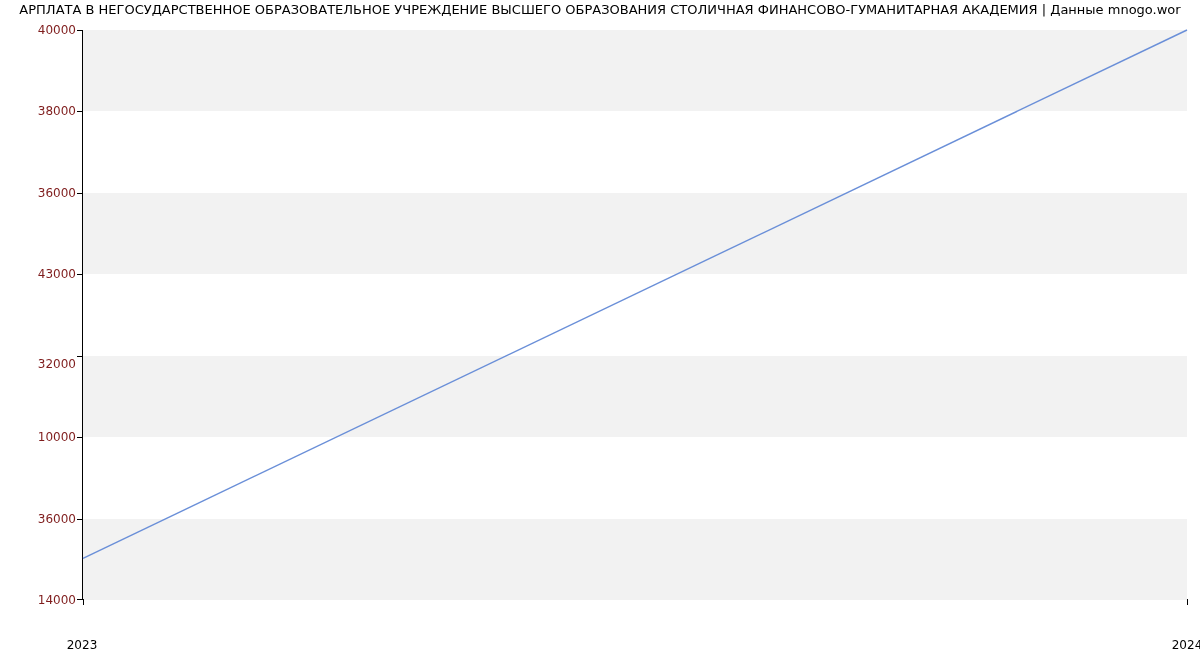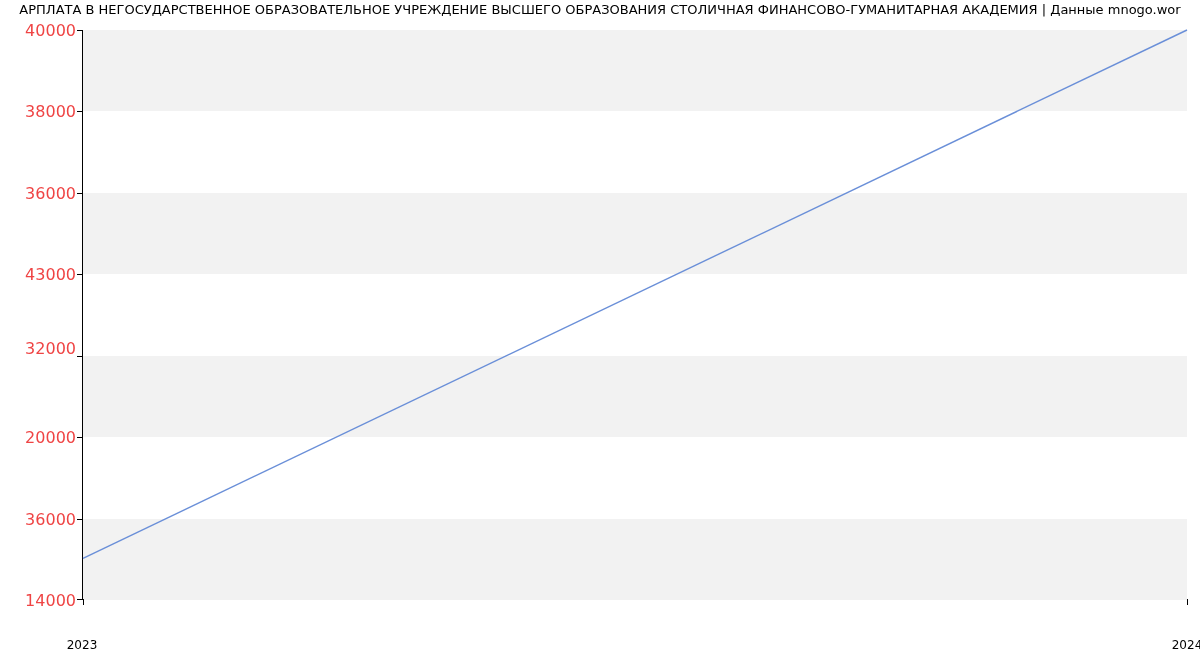--- a/index.html
+++ b/index.html
@@ -55,22 +55,22 @@
     position: absolute;
     bottom: -6px;
     width: 1px;
     height: 6px;
     background: #000;
   }
   .y-label {
     position: absolute;
     right: 1124px; 
     transform: translateY(-50%);
-    font-size: 16px;
-    color: #ef4444;
+    font-size: 12px;
+    color: #7f1d1d;
     text-align: right;
   }
   .x-label {
     position: absolute;
     top: 638px;
     transform: translateX(-50%);
     font-size: 12px;
     color: #000;
   }
   svg.line {
@@ -88,22 +88,22 @@
 </style>
 </head>
 <body>
 
 <div class="chart-wrap">
 
   <div class="title">АРПЛАТА В НЕГОСУДАРСТВЕННОЕ ОБРАЗОВАТЕЛЬНОЕ УЧРЕЖДЕНИЕ ВЫСШЕГО ОБРАЗОВАНИЯ СТОЛИЧНАЯ ФИНАНСОВО-ГУМАНИТАРНАЯ АКАДЕМИЯ | Данные mnogo.wor</div>
 
   <div class="y-label" style="top:600px">14000</div>
   <div class="y-label" style="top:518.6px">36000</div>
-  <div class="y-label" style="top:437.1px">20000</div>
-  <div class="y-label" style="top:348px">32000</div>
+  <div class="y-label" style="top:437.1px">10000</div>
+  <div class="y-label" style="top:364px">32000</div>
   <div class="y-label" style="top:274.3px">43000</div>
   <div class="y-label" style="top:192.9px">36000</div>
   <div class="y-label" style="top:111.4px">38000</div>
   <div class="y-label" style="top:30px">40000</div>
 
   <div class="x-label" style="left:82px">2023</div>
   <div class="x-label" style="left:1187px">2024</div>
 
   <div class="plot">
 

